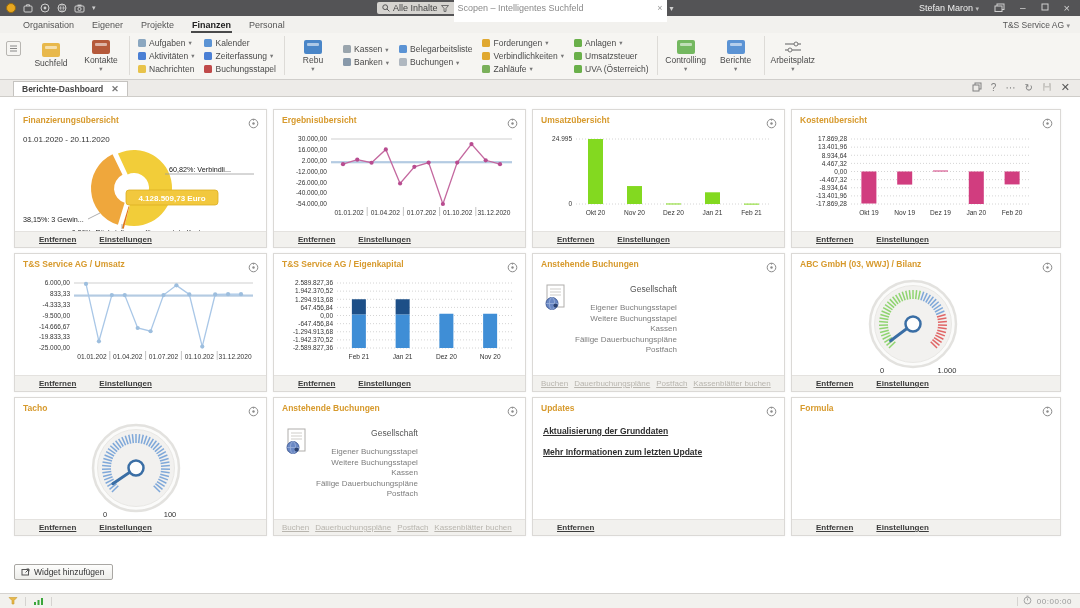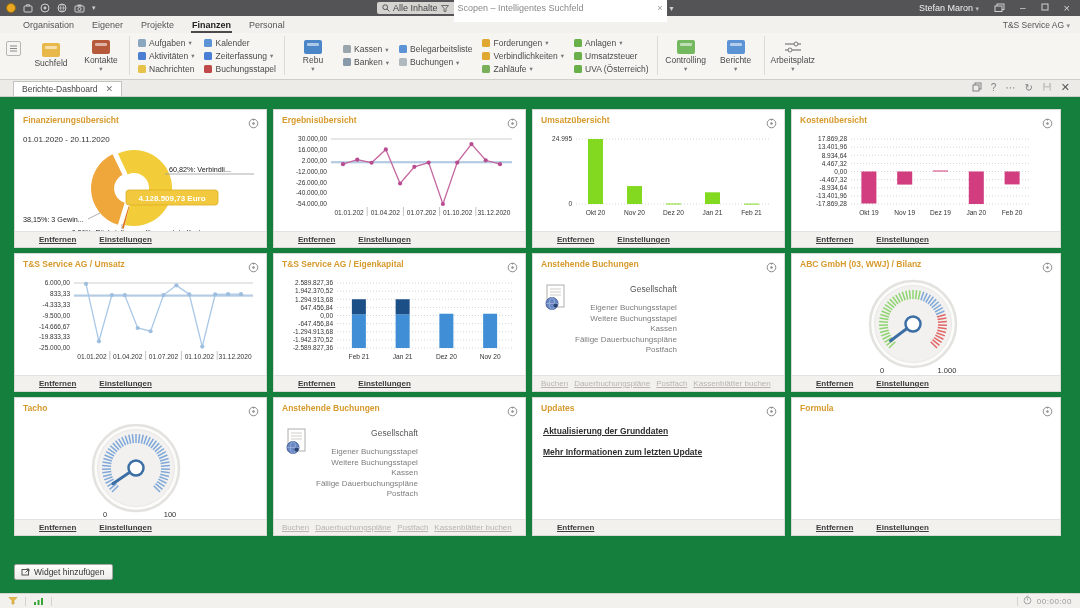--- a/index.html
+++ b/index.html
@@ -33,27 +33,27 @@
   .rb-large .lbl{white-space:nowrap;}
   .rb-dd{font-size:6.5px;color:#777;line-height:5px;}
   .rb-col{display:flex;flex-direction:column;justify-content:center;gap:1px;padding:0 5px;}
   .rb-small{display:flex;align-items:center;gap:3px;height:12px;white-space:nowrap;}
   .rb-sep{width:1px;background:#dddbd7;align-self:stretch;margin:2px 3px;}
   .rb-icon-lg{width:18px;height:14px;border-radius:2px;position:relative;}
   .rb-icon-sm{width:8px;height:8px;border-radius:1.5px;flex:0 0 auto;}
 
   
   .tabbar{height:16px;background:#edebe8;border-bottom:1px solid #cfcdc9;display:flex;align-items:flex-end;flex:0 0 auto;font-size:8.5px;color:#444;}
-  .tab{background:#ffffff;border:1px solid #c5c3c0;border-bottom:none;height:15px;display:flex;align-items:center;gap:8px;padding:0 8px;margin-left:13px;box-sizing:border-box;}
+  .tab{background:#ffffff;border:1px solid #c5c3c0;border-bottom:none;height:15px;display:flex;align-items:center;gap:8px;padding:0 8px;margin-left:13px;box-sizing:border-box;font-weight:bold;}
   .tab-close{color:#777;font-size:9px;}
   .tab-icons{margin-left:auto;display:flex;align-items:center;gap:9px;padding:0 10px 2px 0;color:#808080;font-size:10px;}
   .tab-icons .big{font-size:11px;color:#555;}
 
   
-  .main{flex:1 1 auto;position:relative;background:#15803d;overflow:hidden;}
+  .main{flex:1 1 auto;position:relative;background:#ffffff;overflow:hidden;}
   .grid{display:grid;grid-template-columns:253px 253px 253px 270px;grid-auto-rows:139px;gap:5px 6px;padding:12px 0 0 14px;}
   .card{background:#fff;border:1px solid #dbd9d6;box-sizing:border-box;display:flex;flex-direction:column;position:relative;box-shadow:0 0 2px rgba(0,0,0,.06);}
   .card-head{padding:5px 7px 1px 8px;display:flex;align-items:flex-start;}
   .card-title{color:#d79a2d;font-weight:bold;font-size:8.5px;}
   .card-sub{padding:1px 8px 0 8px;font-size:8px;color:#333;}
   .refresh{margin-left:auto;flex:0 0 auto;}
   .card-body{flex:1 1 auto;overflow:hidden;padding:0 7px;}
   .card-foot{background:#f2f1ee;border-top:1px solid #e4e2df;padding:2px 8px;font-size:8px;line-height:11px;}
   .flink{color:#3c3c3c;font-weight:bold;text-decoration:underline;margin-right:7px;white-space:nowrap;padding-left:16px;}
   .fmuted{color:#b8b5ae;text-decoration:underline;margin-right:6px;white-space:nowrap;}

